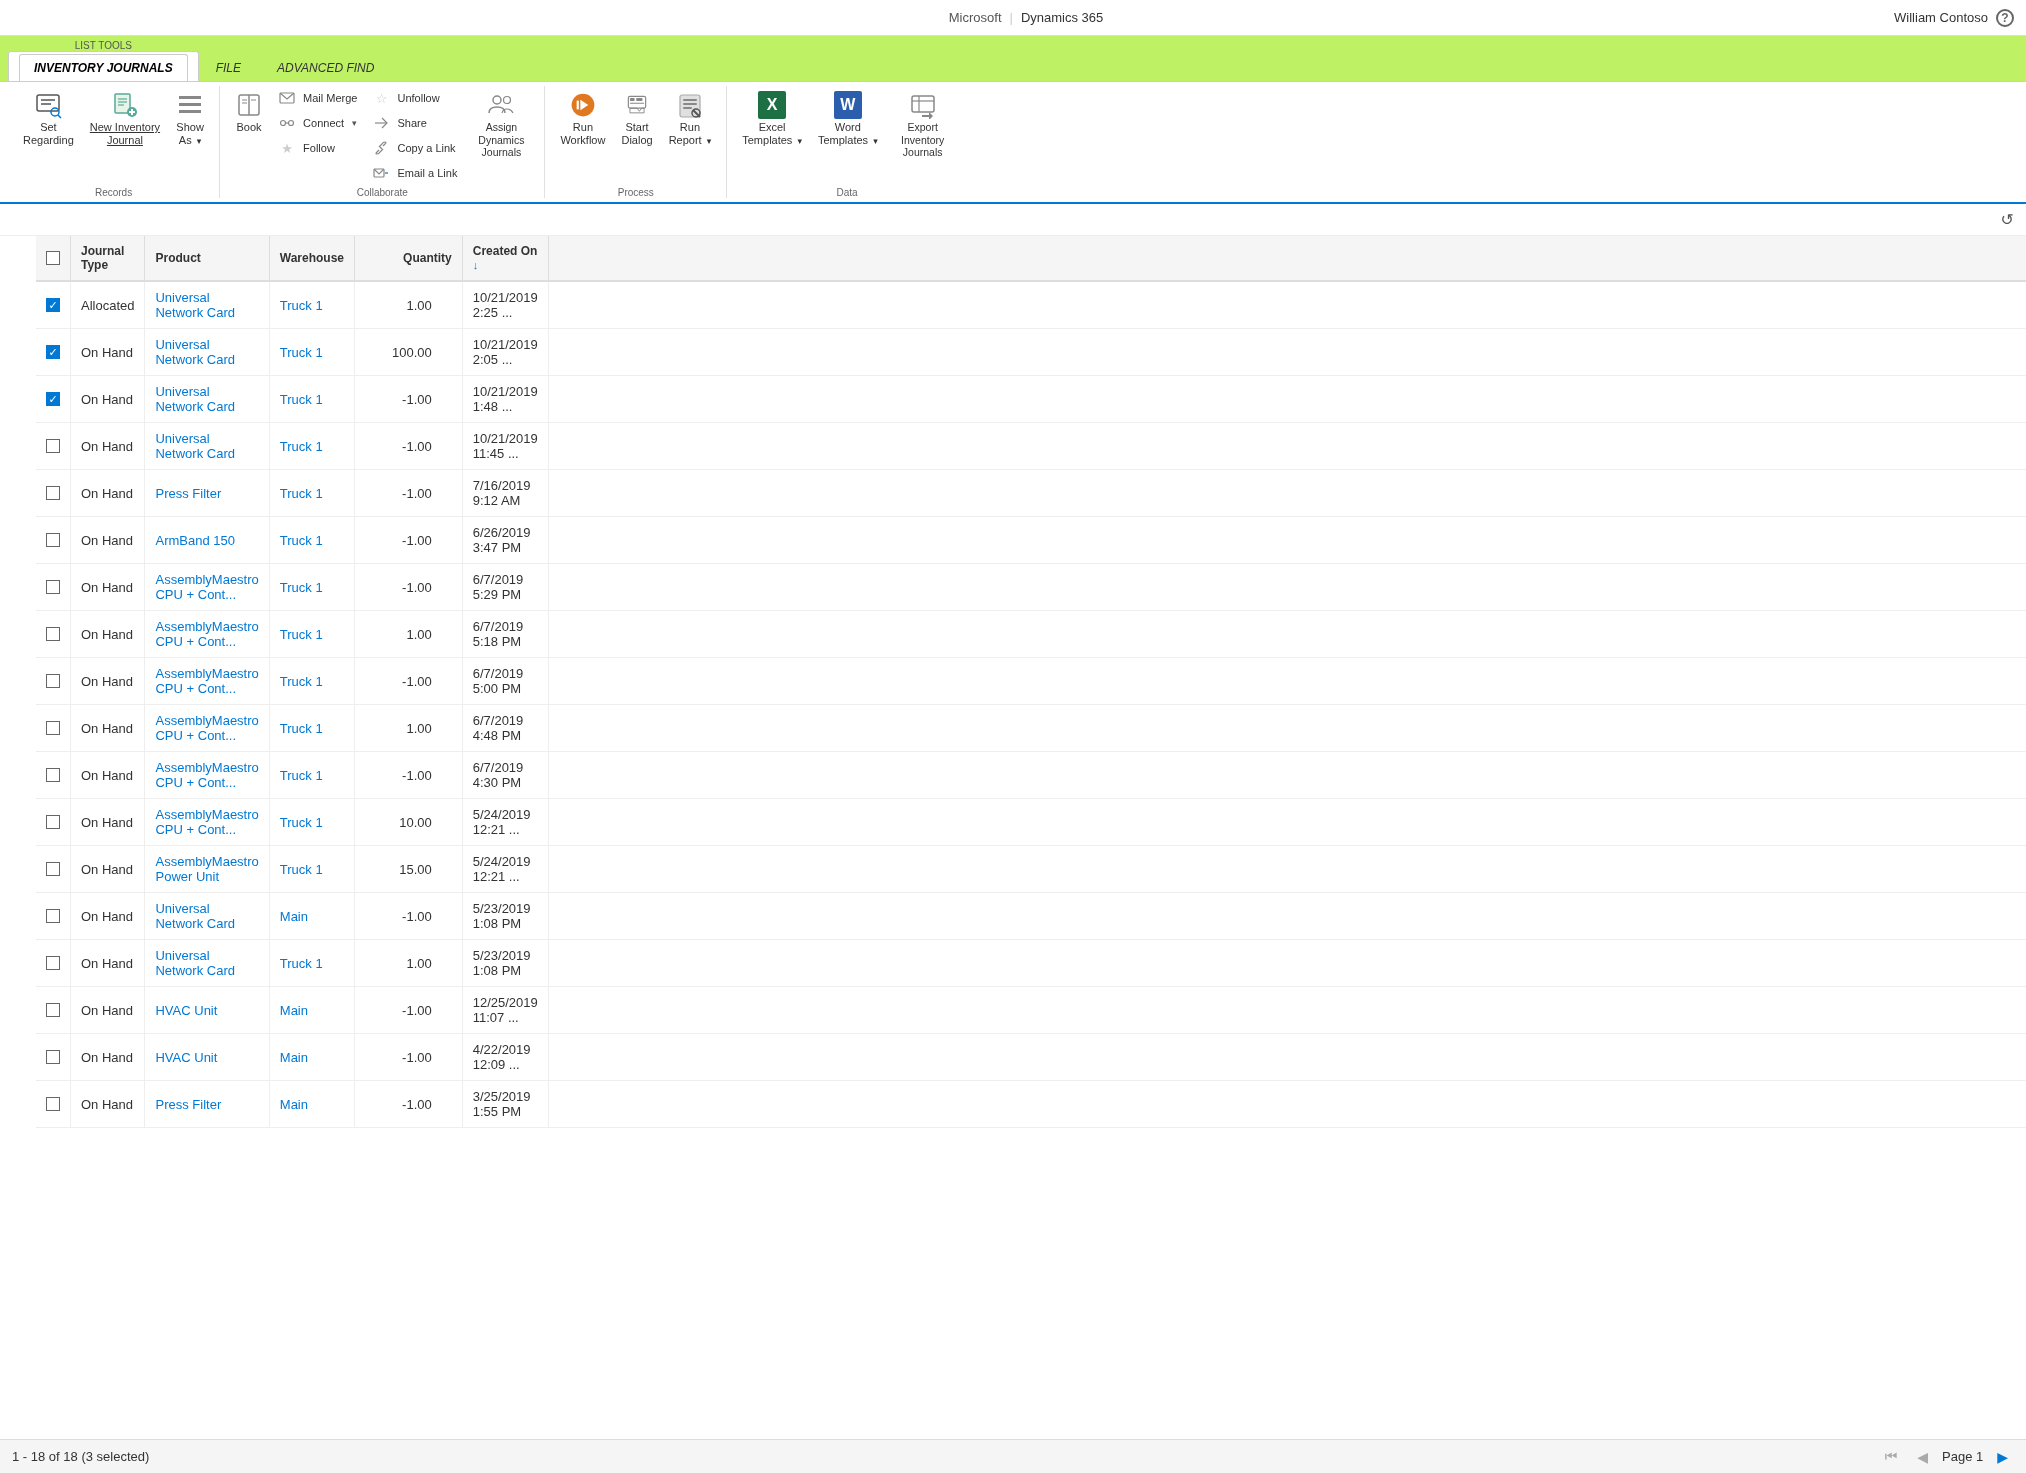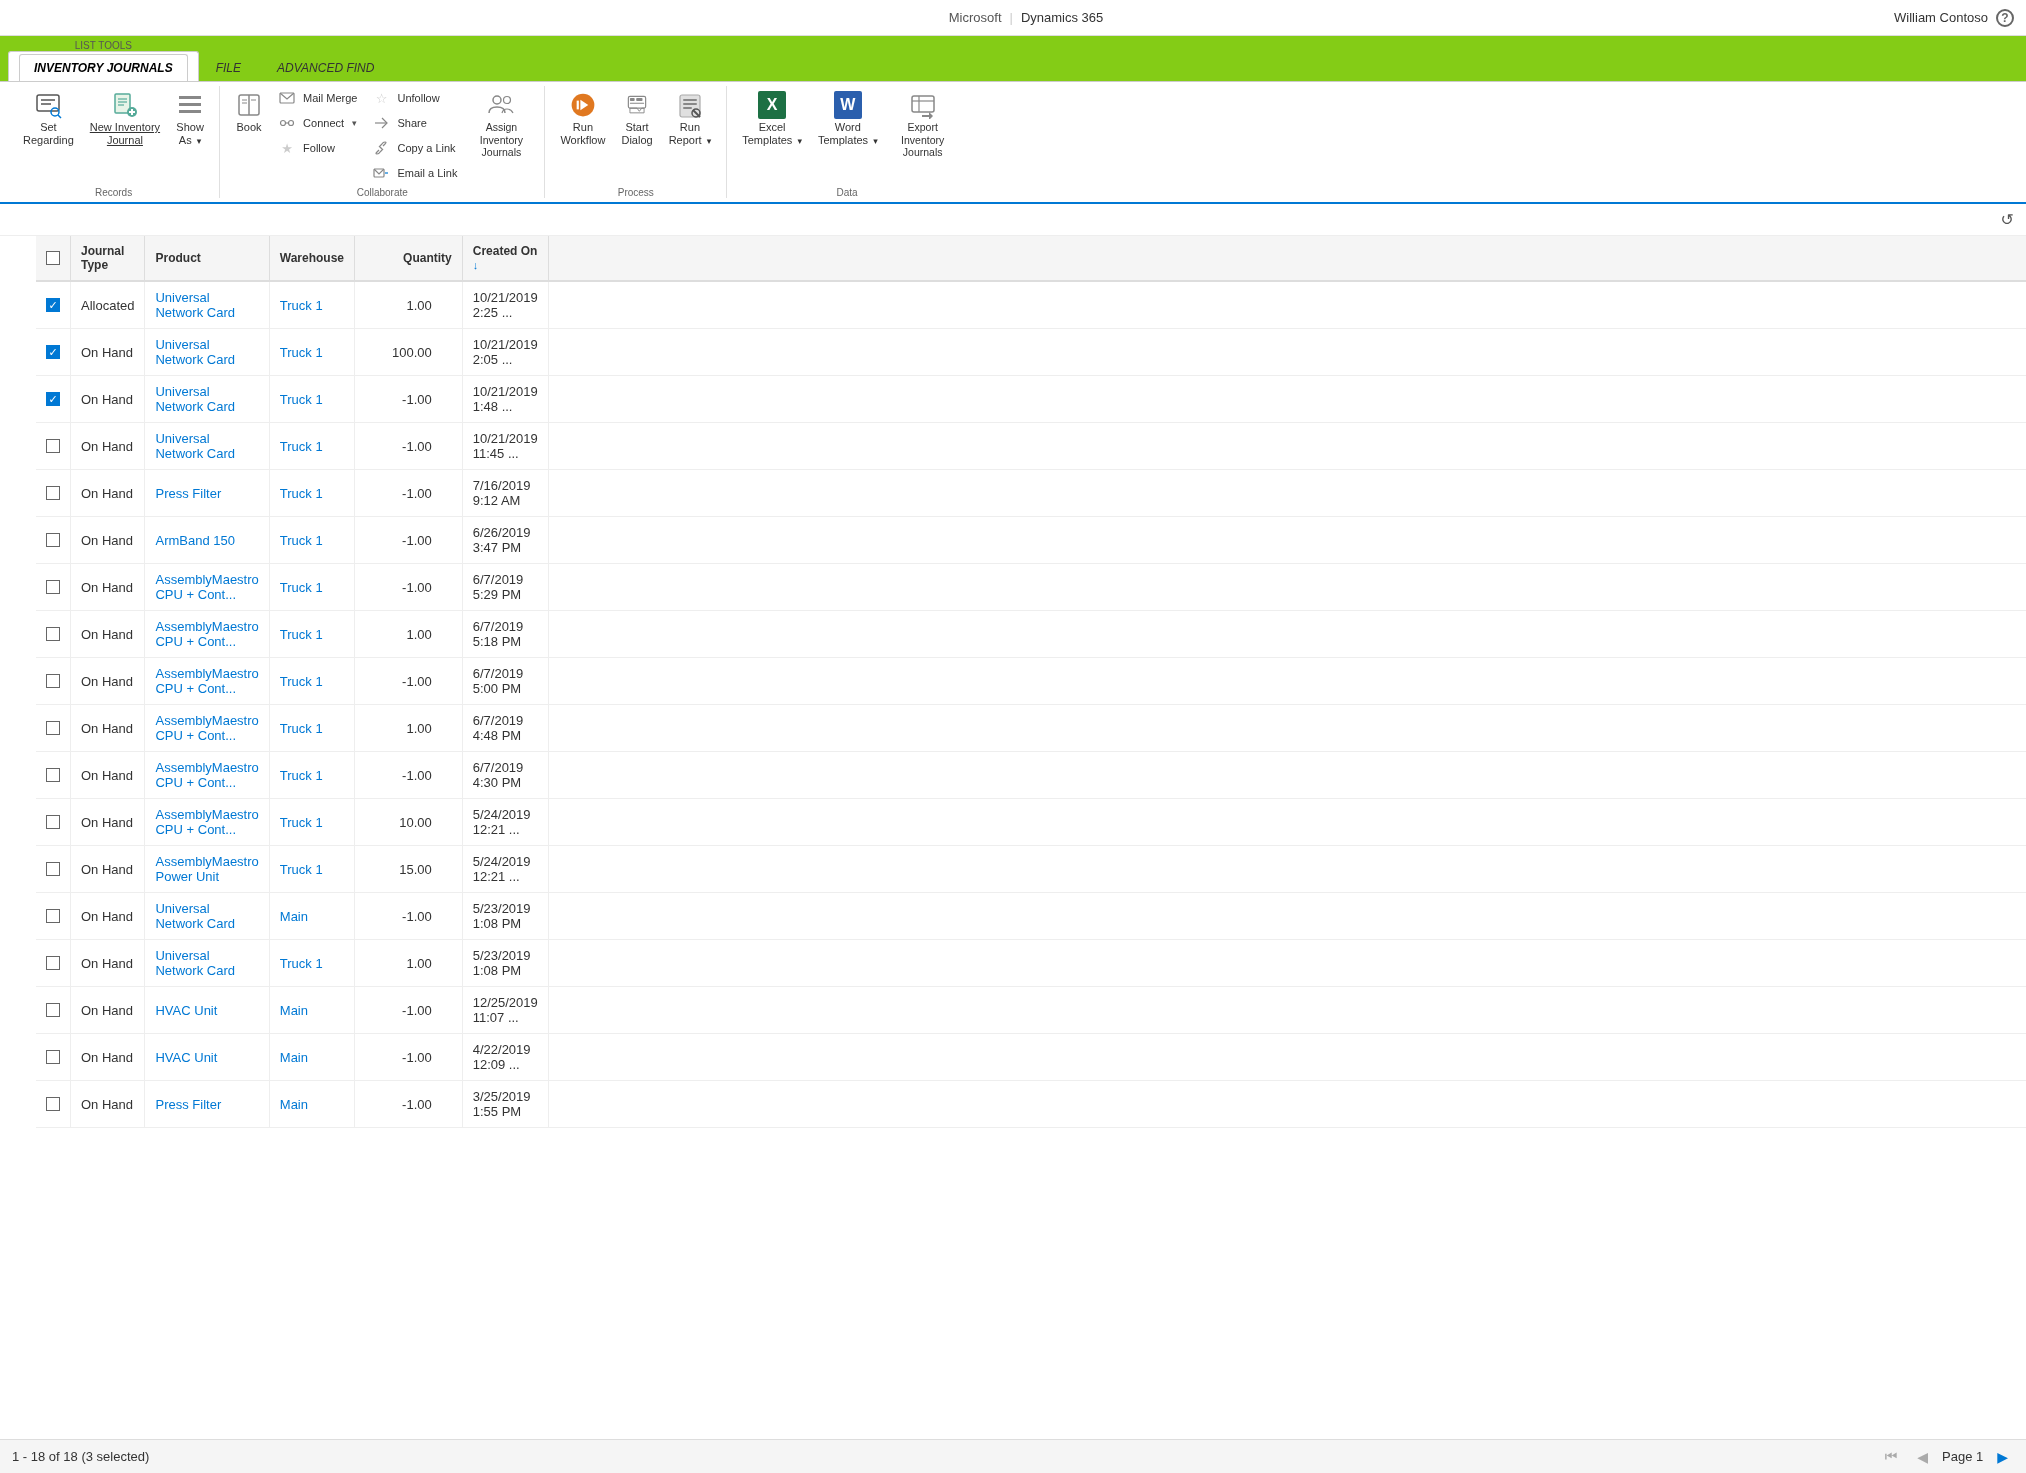--- a/index.html
+++ b/index.html
@@ -42,21 +42,21 @@
       border-radius: 50%;
       display: flex; align-items: center; justify-content: center;
       font-weight: bold; font-size: 12px; color: #666;
       cursor: pointer;
     }
 
     
     .ribbon-nav {
       display: flex;
       align-items: flex-end;
-      background: #84cc16;
+      background: #bef264;
       border-bottom: 1px solid #ccc;
       padding: 0 8px;
       gap: 2px;
     }
     .ribbon-tab {
       padding: 6px 14px;
       font-size: 12px;
       cursor: pointer;
       border: 1px solid transparent;
       border-bottom: none;
@@ -500,21 +500,21 @@
 
       <div class="ribbon-btn" style="max-width:70px;">
         <div class="icon">
           <svg width="28" height="28" viewBox="0 0 28 28">
             <circle cx="10" cy="9" r="4" fill="none" stroke="#888" stroke-width="1.5"></circle>
             <path d="M2,22 Q2,16 10,16 Q18,16 18,22" fill="none" stroke="#888" stroke-width="1.5"></path>
             <circle cx="20" cy="9" r="3.5" fill="none" stroke="#888" stroke-width="1.2"></circle>
             <path d="M15,22 Q16,18 20,18 Q24,18 26,22" fill="none" stroke="#888" stroke-width="1.2"></path>
           </svg>
         </div>
-        <span class="btn-label" style="white-space:pre-line; font-size:10.5px;">Assign Inventory
+        <span class="btn-label" style="white-space:pre-line; font-size:10.5px;">Assign Dynamics
 Journals</span>
       </div>
     </div>
     <div class="ribbon-group-label">Collaborate</div>
   </div>
 
   <div class="ribbon-group">
     <div class="ribbon-items">
 
       <div class="ribbon-btn">

